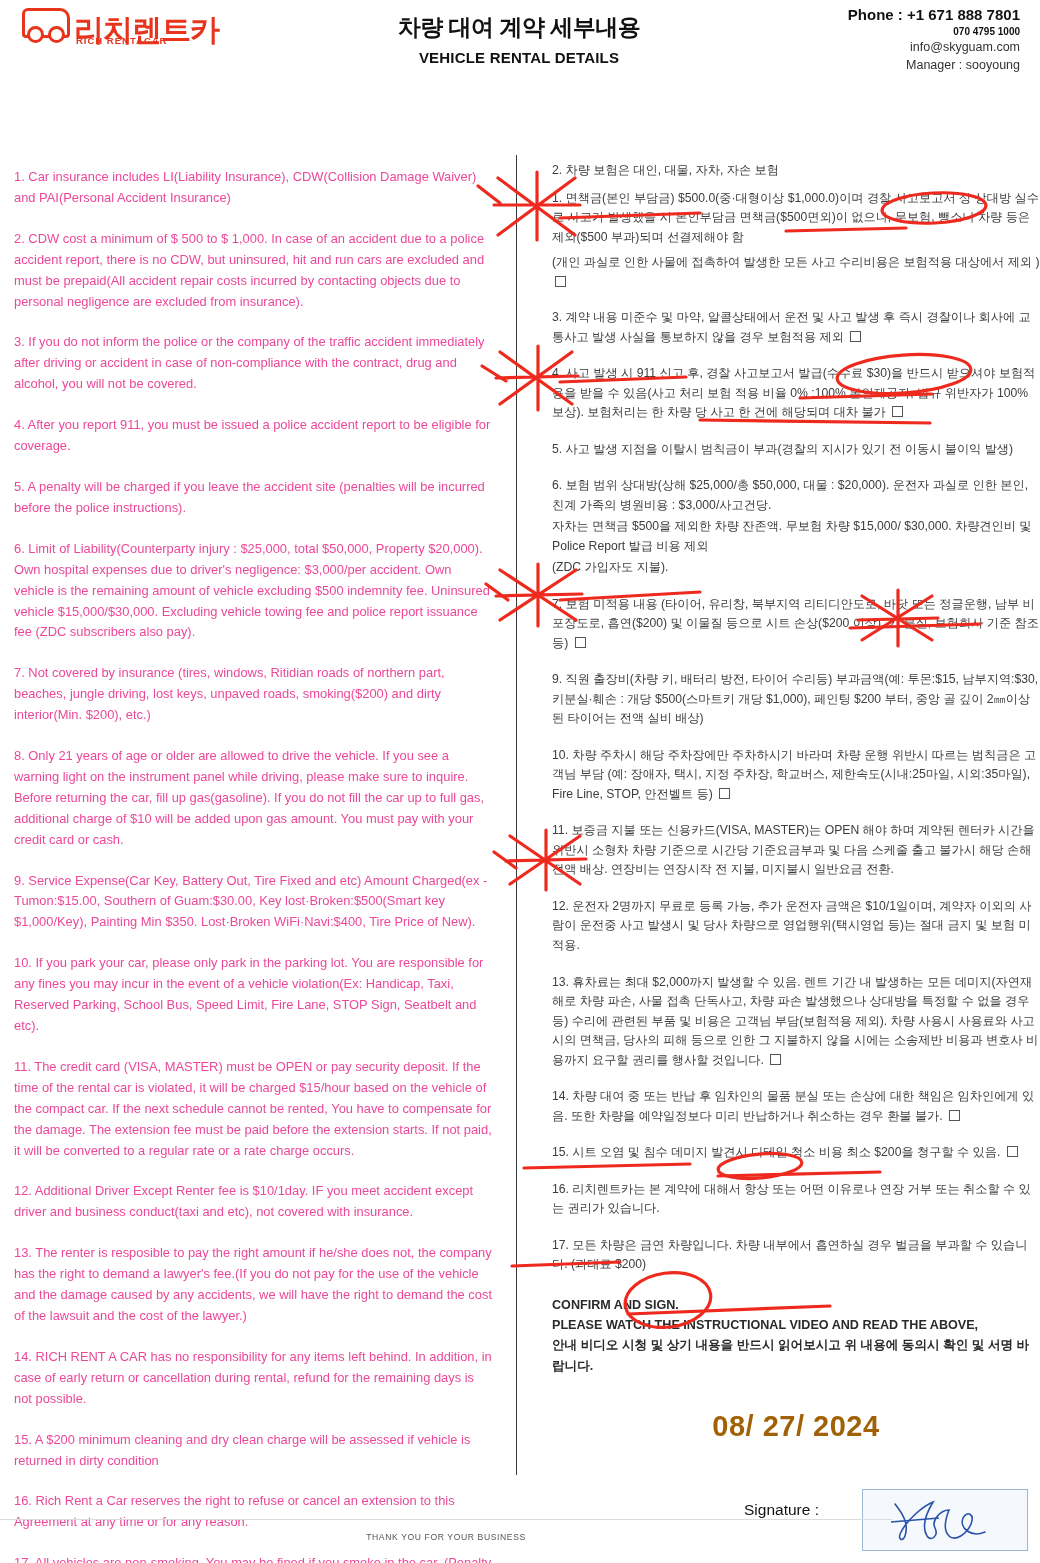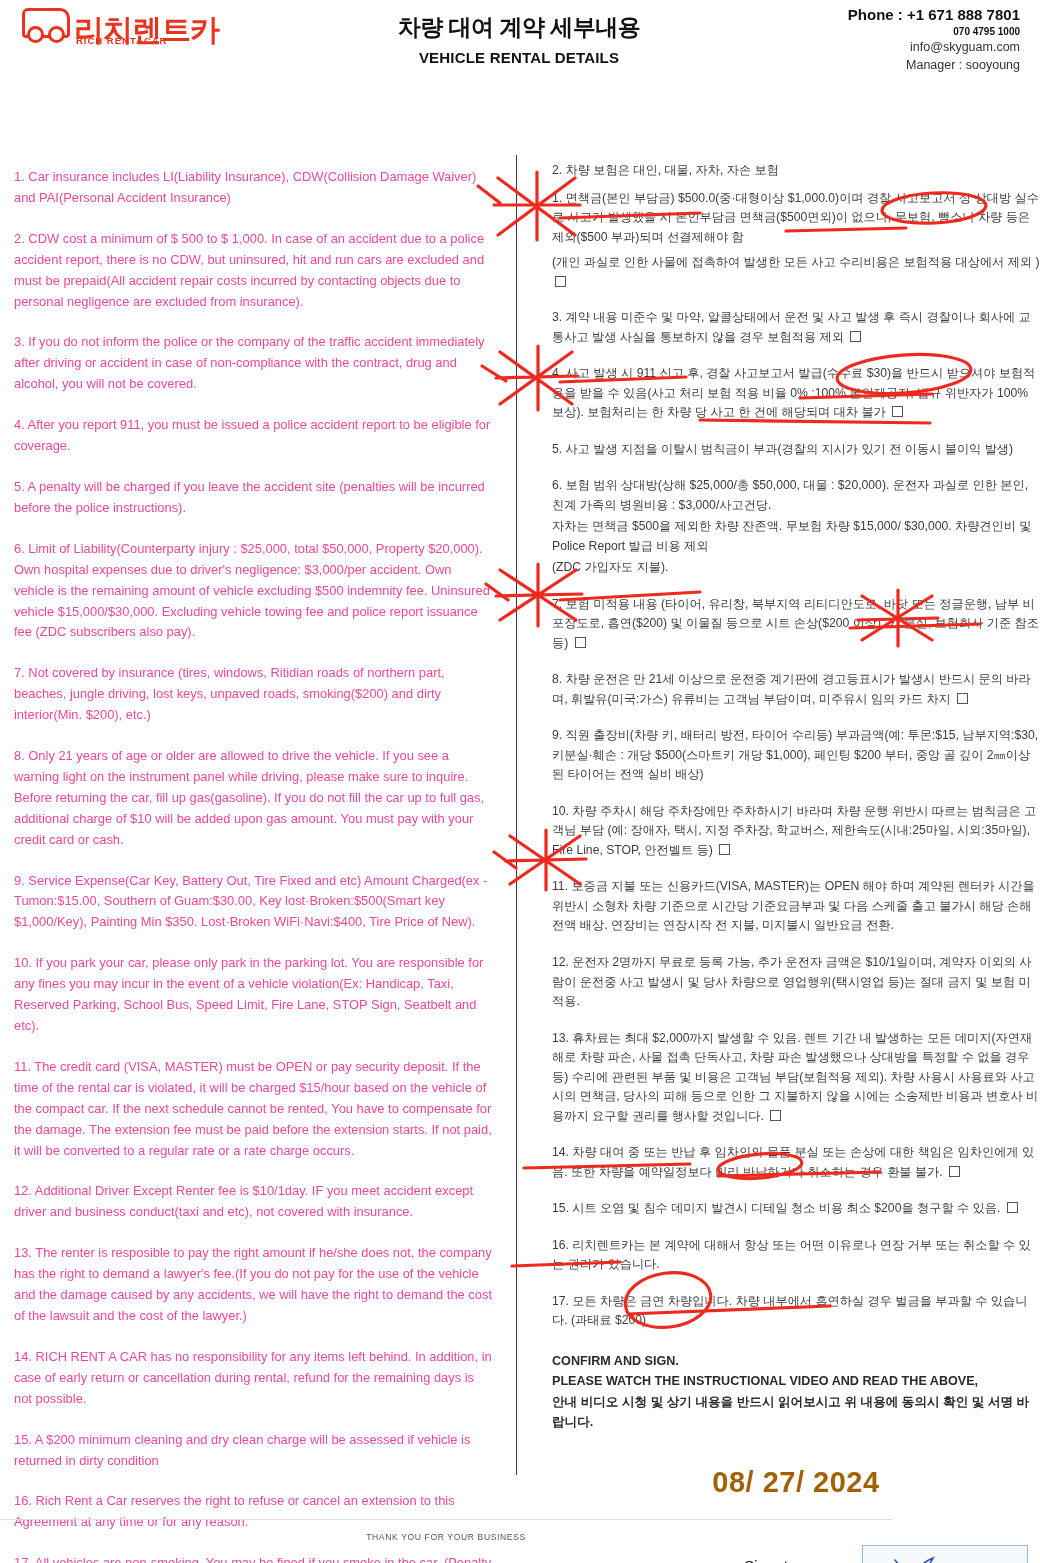--- a/index.html
+++ b/index.html
@@ -278,24 +278,20 @@
       <span class="chk"></span>
     </p>
     <p>5. 사고 발생 지점을 이탈시 범칙금이 부과(경찰의 지시가 있기 전 이동시 불이익 발생)</p>
     <p style="margin-bottom:2px">6. 보험 범위 상대방(상해 $25,000/총 $50,000, 대물 : $20,000). 운전자 과실로 인한 본인, 친계 가족의 병원비용 : $3,000/사고건당.</p>
     <p style="margin-bottom:2px">자차는 면책금 $500을 제외한 차량 잔존액. 무보험 차량 $15,000/ $30,000. 차량견인비 및 Police Report 발급 비용 제외</p>
     <p>(ZDC 가입자도 지불).</p>
     <p>
       <span>7. 보험 미적용 내용 (타이어, 유리창, 북부지역 리티디안도로, 바닷 또는 정글운행, 남부 비포장도로, 흡연($200) 및 이물질 등으로 시트 손상($200 이상), 키 분실, 보험회사 기준 참조 등)</span>
       <span class="chk"></span>
     </p>
-    <p>
-      <span>8. 차량 운전은 만 21세 이상으로 운전중 계기판에 경고등표시가 발생시 반드시 문의 바라며, 휘발유(미국:가스) 유류비는 고객님 부담이며, 미주유시 임의 카드 차지</span>
-      <span class="chk"></span>
-    </p>
     <p>9. 직원 출장비(차량 키, 배터리 방전, 타이어 수리등) 부과금액(예: 투몬:$15, 남부지역:$30, 키분실·훼손 : 개당 $500(스마트키 개당 $1,000), 페인팅 $200 부터, 중앙 골 깊이 2㎜이상된 타이어는 전액 실비 배상)</p>
     <p>
       <span>10. 차량 주차시 해당 주차장에만 주차하시기 바라며 차량 운행 위반시 따르는 범칙금은 고객님 부담 (예: 장애자, 택시, 지정 주차장, 학교버스, 제한속도(시내:25마일, 시외:35마일), Fire Line, STOP, 안전벨트 등)</span>
       <span class="chk"></span>
     </p>
     <p>11. 보증금 지불 또는 신용카드(VISA, MASTER)는 OPEN 해야 하며 계약된 렌터카 시간을 위반시 소형차 차량 기준으로 시간당 기준요금부과 및 다음 스케줄 출고 불가시 해당 손해 전액 배상. 연장비는 연장시작 전 지불, 미지불시 일반요금 전환.</p>
     <p>12. 운전자 2명까지 무료로 등록 가능, 추가 운전자 금액은 $10/1일이며, 계약자 이외의 사람이 운전중 사고 발생시 및 당사 차량으로 영업행위(택시영업 등)는 절대 금지 및 보험 미적용.</p>
     <p>
       <span>13. 휴차료는 최대 $2,000까지 발생할 수 있음. 렌트 기간 내 발생하는 모든 데미지(자연재해로 차량 파손, 사물 접촉 단독사고, 차량 파손 발생했으나 상대방을 특정할 수 없을 경우 등) 수리에 관련된 부품 및 비용은 고객님 부담(보험적용 제외). 차량 사용시 사용료와 사고시의 면책금, 당사의 피해 등으로 인한 그 지불하지 않을 시에는 소송제반 비용과 변호사 비용까지 요구할 권리를 행사할 것입니다.</span>
       <span class="chk"></span>

